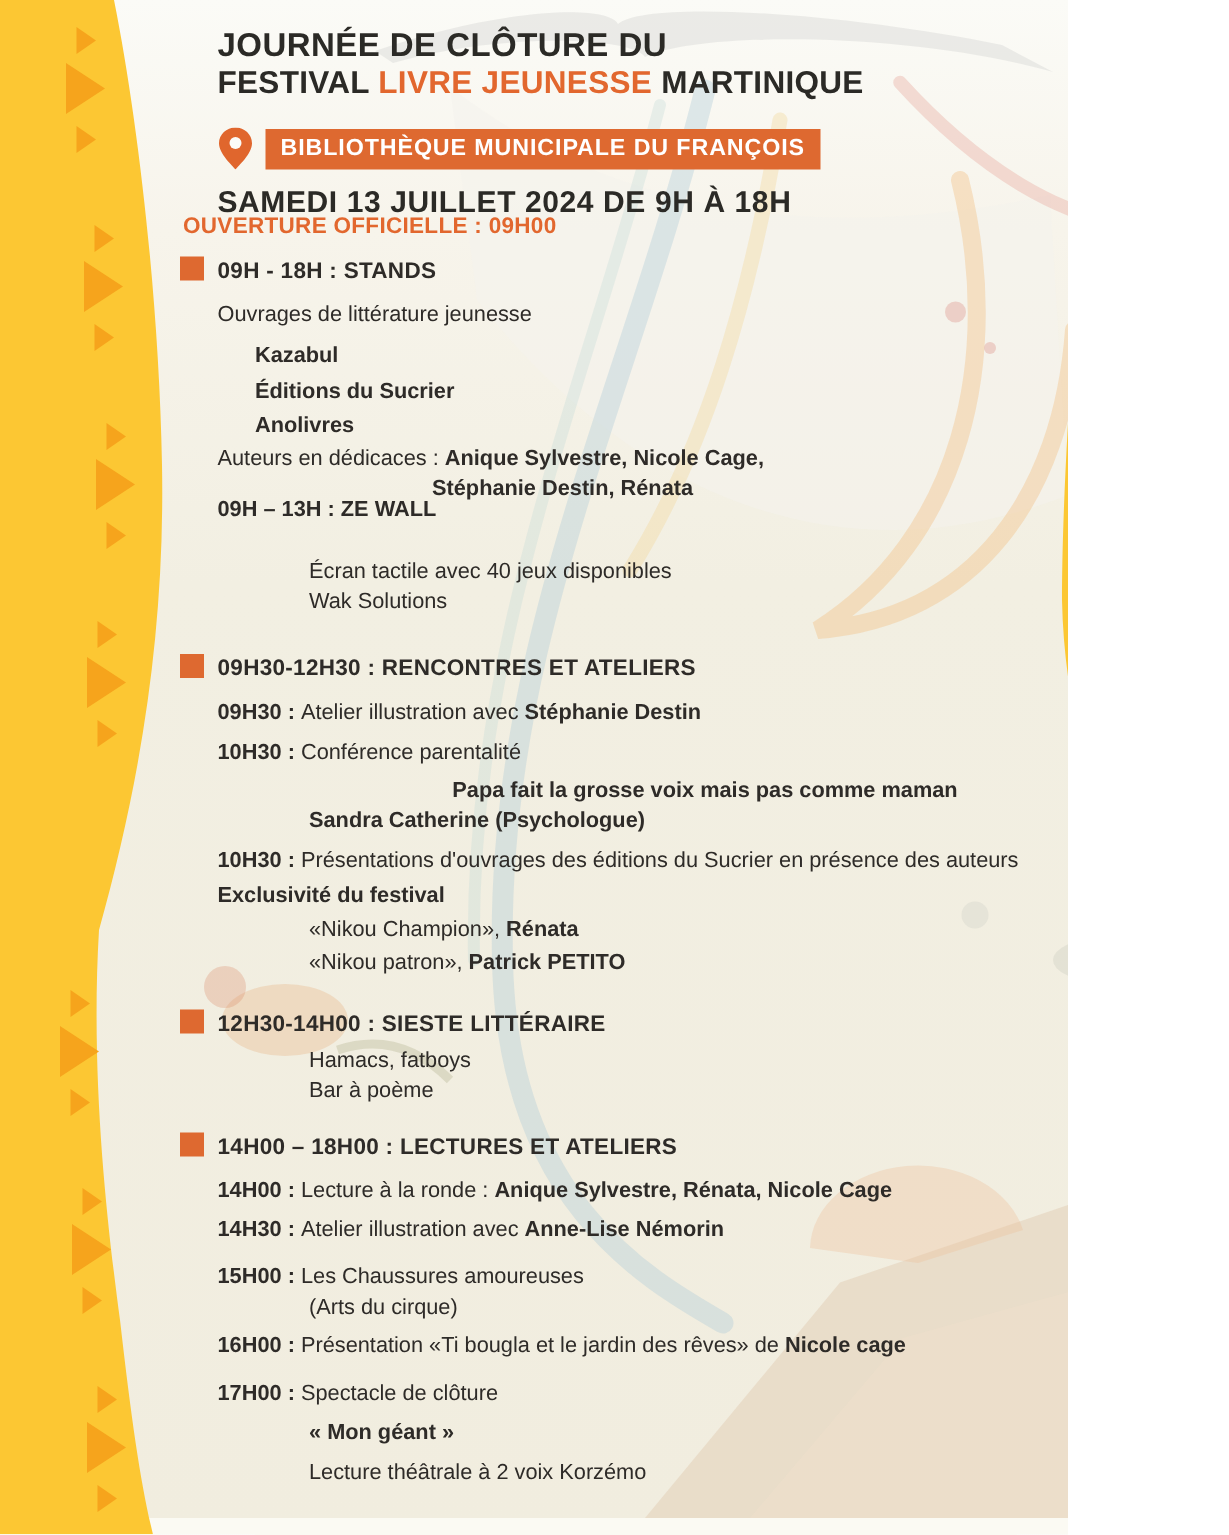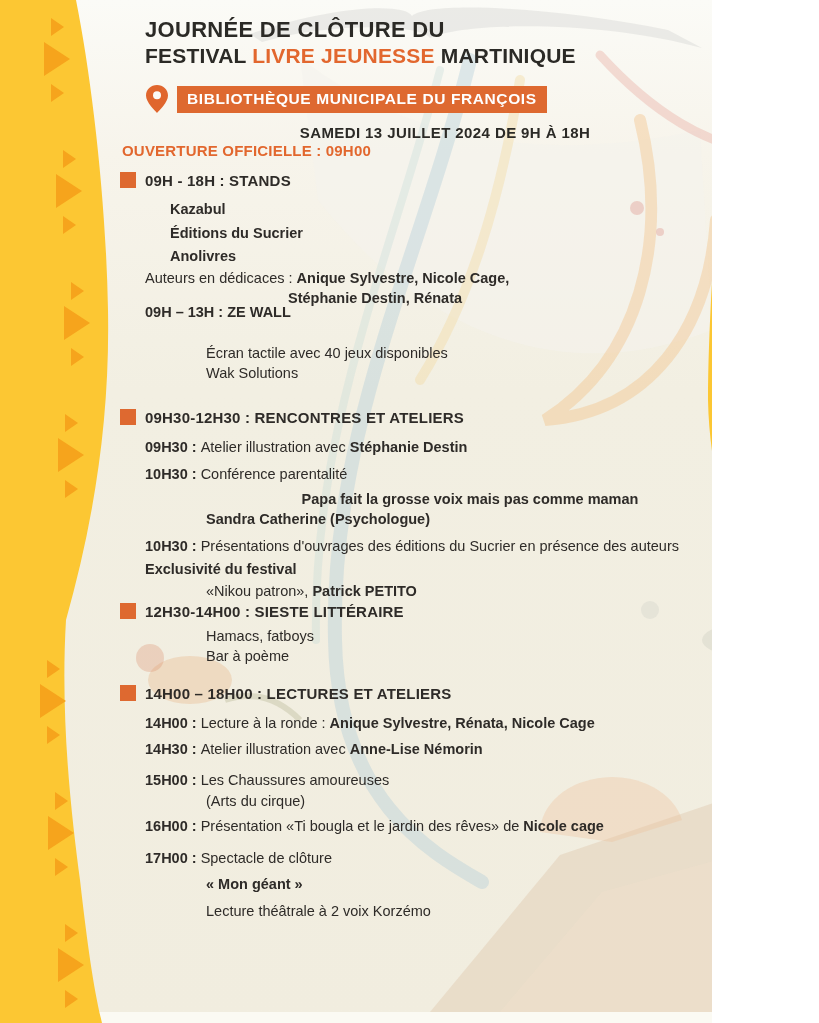--- a/index.html
+++ b/index.html
@@ -13,21 +13,21 @@
   svg.bands{position:absolute;left:0;top:0;z-index:3;}
   
   .header{position:absolute;left:145px;top:16px;z-index:4;color:#2B2A26;width:600px;}
   .t1{font-size:22px;font-weight:800;letter-spacing:.3px;line-height:27px;}
   .t2{font-size:21px;font-weight:700;letter-spacing:.2px;line-height:26px;white-space:pre;}
   .hl{color:#E2672E;}
   .locrow{display:flex;align-items:flex-end;margin-top:16px;margin-left:1px;}
   .pin{width:22px;height:28px;flex:0 0 auto;margin-right:9px;}
   .badge{background:#DE6930;color:#FFFFFF;font-size:15.5px;font-weight:700;
          letter-spacing:.6px;padding:4px 10px 5px;white-space:pre;}
-  .date{margin-top:11px;font-size:15px;font-weight:800;letter-spacing:.4px;text-align:center;}
+  .date{margin-top:11px;font-size:20px;font-weight:800;letter-spacing:.4px;}
   
   .program{position:absolute;left:120px;top:140px;width:614px;z-index:4;
            font-size:14.5px;line-height:20px;color:#2E2B28;}
   .pline{white-space:pre-wrap;}
   .pline.hdr{font-size:15px;line-height:22px;font-weight:700;letter-spacing:.2px;}
   .bullet{display:inline-block;width:16px;height:16px;background:#E0662D;
           margin-right:9px;vertical-align:-2px;}
   .run.b{font-weight:700;}
   .run.i{}
 </style>
@@ -120,37 +120,39 @@
         <circle cx="11" cy="10.3" r="4" fill="#FBFBF7"></circle>
       </svg>
       <span class="badge">BIBLIOTHÈQUE MUNICIPALE DU FRANÇOIS</span>
     </div>
     <div class="date">SAMEDI 13 JUILLET 2024 DE 9H À 18H</div>
   </div>
 
   <div class="program">
       <div class="pline hdr" style="margin-top: 0px; padding-left: 2px;"><span class="run b" style="color: rgb(226, 103, 46);">OUVERTURE OFFICIELLE : 09H00</span></div>
       <div class="pline hdr" style="margin-top: 8px; padding-left: 0px;"><span class="bullet" style="background: rgb(222, 105, 48);"></span><span class="run b">09H - 18H : STANDS</span></div>
+      <div class="pline" style="margin-top: 8px; padding-left: 25px;"><span class="run">Ouvrages de littérature jeunesse</span></div>
       <div class="pline" style="margin-top: 7px; padding-left: 50px;"><span class="run b">Kazabul</span></div>
       <div class="pline" style="margin-top: 4px; padding-left: 50px;"><span class="run b">Éditions du Sucrier</span></div>
       <div class="pline" style="margin-top: 3px; padding-left: 50px;"><span class="run b">Anolivres</span></div>
       <div class="pline" style="margin-top: 2px; padding-left: 25px;"><span class="run">Auteurs en dédicaces : </span><span class="run b">Anique Sylvestre, Nicole Cage,</span></div>
       <div class="pline" style="margin-top: 0px; padding-left: 168px;"><span class="run b">Stéphanie Destin, Rénata</span></div>
       <div class="pline" style="margin-top: -6px; padding-left: 25px;"><span class="run b">09H – 13H : ZE WALL</span></div>
       <div class="pline" style="margin-top: 21px; padding-left: 86px;"><span class="run">Écran tactile avec 40 jeux disponibles</span></div>
       <div class="pline" style="margin-top: 0px; padding-left: 86px;"><span class="run">Wak Solutions</span></div>
       <div class="pline hdr" style="margin-top: 24px; padding-left: 0px;"><span class="bullet" style="background: rgb(222, 105, 48);"></span><span class="run b">09H30-12H30 : RENCONTRES ET ATELIERS</span></div>
       <div class="pline" style="margin-top: 8px; padding-left: 25px;"><span class="run b">09H30 : </span><span class="run">Atelier illustration avec </span><span class="run b">Stéphanie Destin</span></div>
       <div class="pline" style="margin-top: 7px; padding-left: 25px;"><span class="run b">10H30 : </span><span class="run">Conférence parentalité</span></div>
       <div class="pline" style="margin-top: 5px; padding-left: 86px; text-align: center;"><span class="run b">Papa fait la grosse voix mais pas comme maman</span></div>
       <div class="pline" style="margin-top: 0px; padding-left: 86px;"><span class="run b">Sandra Catherine </span><span class="run b i">(Psychologue)</span></div>
       <div class="pline" style="margin-top: 7px; padding-left: 25px;"><span class="run b">10H30 : </span><span class="run">Présentations d'ouvrages des éditions du Sucrier en présence des auteurs</span></div>
       <div class="pline" style="margin-top: 3px; padding-left: 25px;"><span class="run b">Exclusivité du festival</span></div>
+      <div class="pline" style="margin-top: 3px; padding-left: 86px;"><span class="run i">«Nikou Champion»</span><span class="run">, </span><span class="run b">Rénata</span></div>
       <div class="pline" style="margin-top: 2px; padding-left: 86px;"><span class="run i">«Nikou patron»</span><span class="run">, </span><span class="run b">Patrick PETITO</span></div>
-      <div class="pline hdr" style="padding-left: 0px;"><span class="bullet" style="background: rgb(222, 105, 48);"></span><span class="run b">12H30-14H00 : SIESTE LITTÉRAIRE</span></div>
+      <div class="pline hdr" style="margin-top: 20px; padding-left: 0px;"><span class="bullet" style="background: rgb(222, 105, 48);"></span><span class="run b">12H30-14H00 : SIESTE LITTÉRAIRE</span></div>
       <div class="pline" style="margin-top: 3px; padding-left: 86px;"><span class="run i">Hamacs, fatboys</span></div>
       <div class="pline" style="margin-top: 0px; padding-left: 86px;"><span class="run i">Bar à poème</span></div>
       <div class="pline hdr" style="margin-top: 17px; padding-left: 0px;"><span class="bullet" style="background: rgb(222, 105, 48);"></span><span class="run b">14H00 – 18H00 : LECTURES ET ATELIERS</span></div>
       <div class="pline" style="margin-top: 8px; padding-left: 25px;"><span class="run b">14H00 : </span><span class="run">Lecture à la ronde : </span><span class="run b">Anique Sylvestre, Rénata, Nicole Cage</span></div>
       <div class="pline" style="margin-top: 6px; padding-left: 25px;"><span class="run b">14H30 : </span><span class="run">Atelier illustration avec </span><span class="run b">Anne-Lise Némorin</span></div>
       <div class="pline" style="margin-top: 11px; padding-left: 25px;"><span class="run b">15H00 : </span><span class="run">Les Chaussures amoureuses</span></div>
       <div class="pline" style="margin-top: 1px; padding-left: 86px;"><span class="run i">(Arts du cirque)</span></div>
       <div class="pline" style="margin-top: 5px; padding-left: 25px;"><span class="run b">16H00 : </span><span class="run">Présentation </span><span class="run i">«Ti bougla et le jardin des rêves»</span><span class="run"> de </span><span class="run b">Nicole cage</span></div>
       <div class="pline" style="margin-top: 12px; padding-left: 25px;"><span class="run b">17H00 : </span><span class="run">Spectacle de clôture</span></div>
       <div class="pline" style="margin-top: 6px; padding-left: 86px;"><span class="run b">« Mon géant »</span></div>

